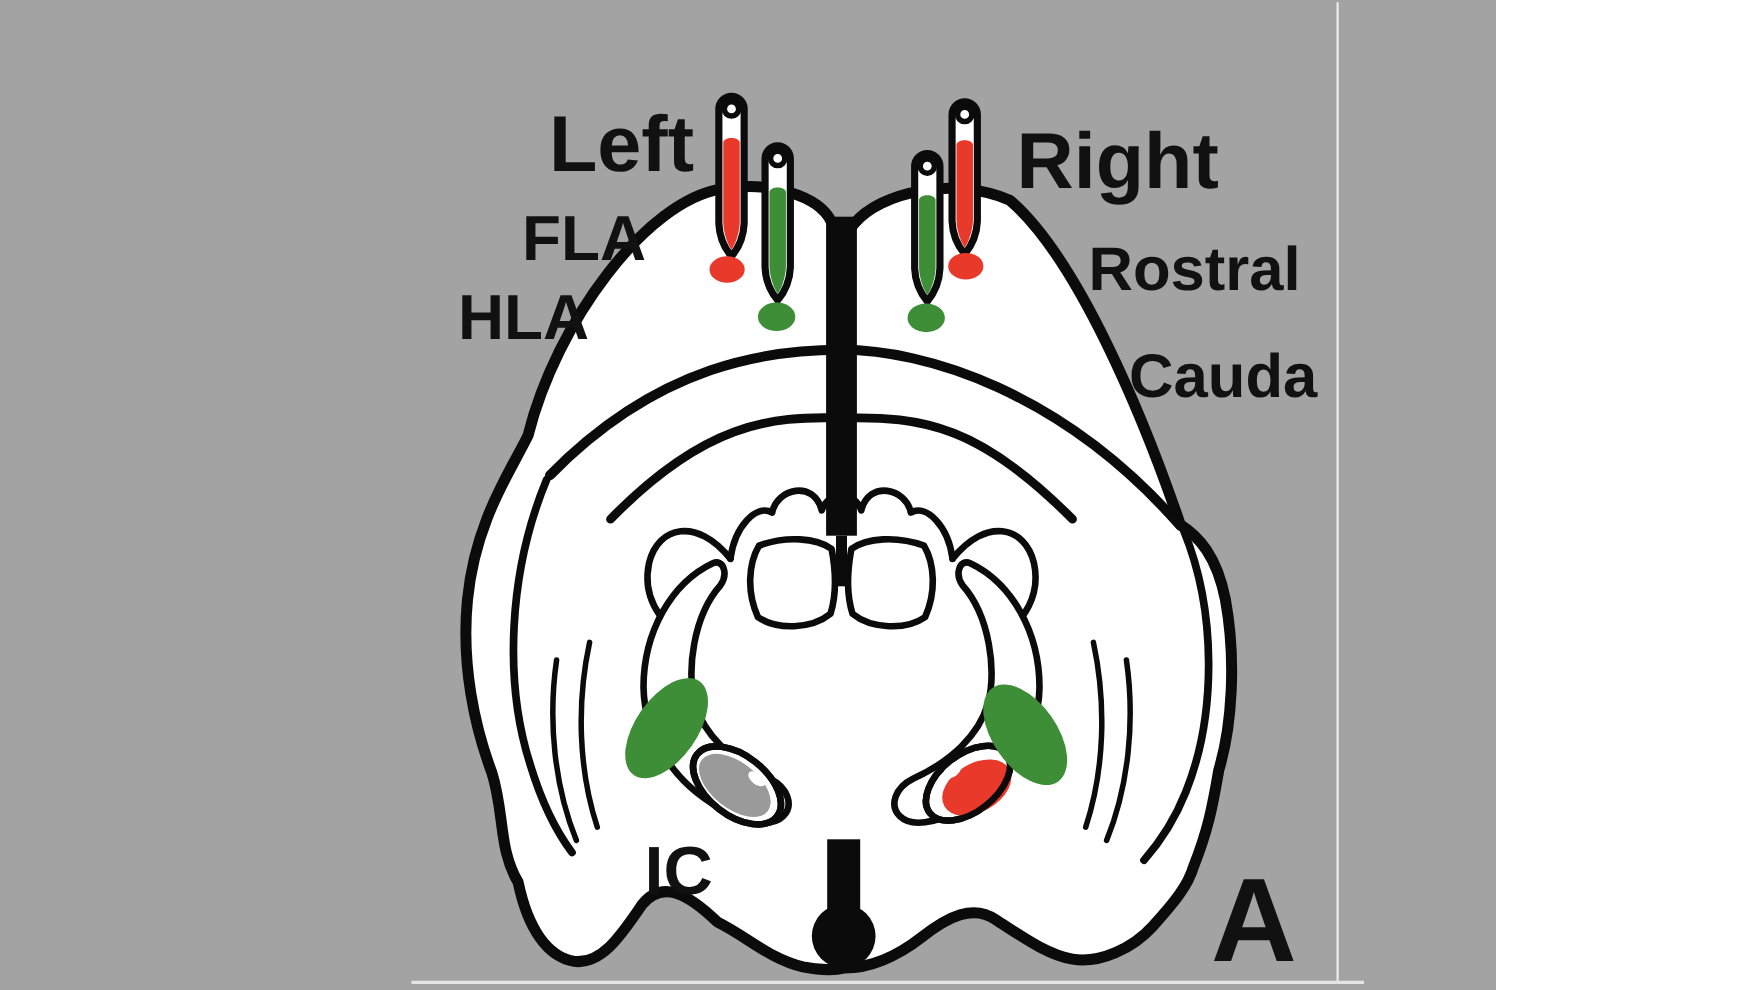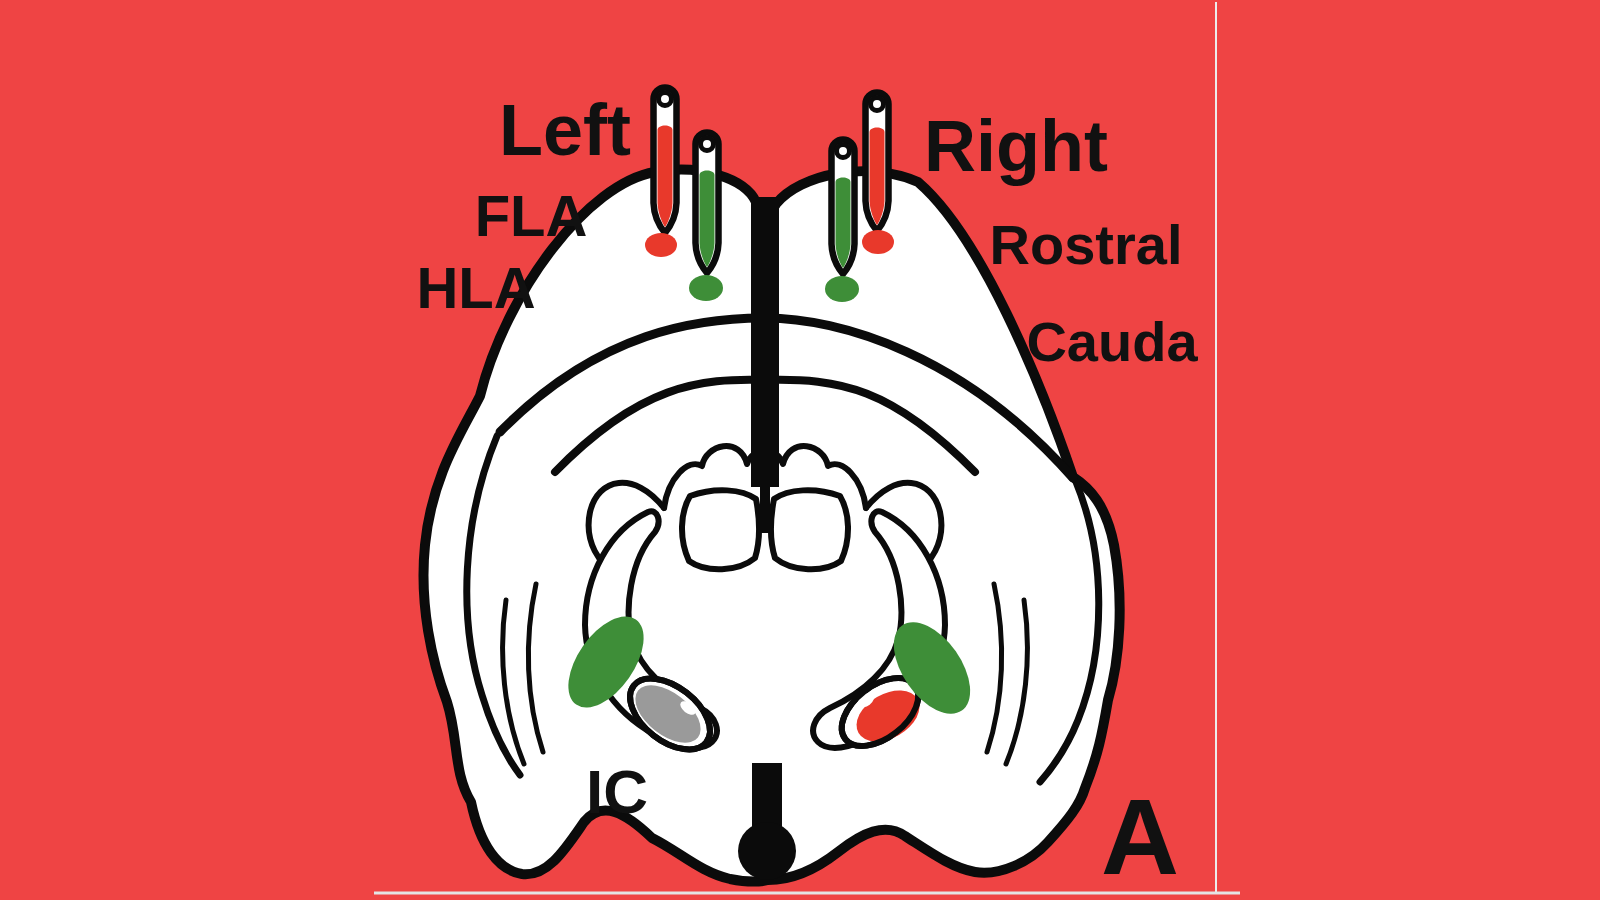--- a/index.html
+++ b/index.html
@@ -6,23 +6,23 @@
     margin: 0;
     padding: 0;
     width: 1600px;
     height: 900px;
     background: #ffffff;
     overflow: hidden;
     font-family: "Liberation Sans", sans-serif;
   }
   .stage {
     position: relative;
-    width: 1600px;
+    width: 1360px;
     height: 900px;
-    background: #ef4444;
+    background: #a3a3a3;
   }
   svg { display: block; }
   .ln  { fill: none; stroke: #0b0b0b; stroke-linecap: round; stroke-linejoin: round; }
   .fillwhite { fill: #ffffff; }
   .lbl {
     font-family: "Liberation Sans", sans-serif;
     font-weight: bold;
     fill: #111111;
     text-anchor: middle;
   }

